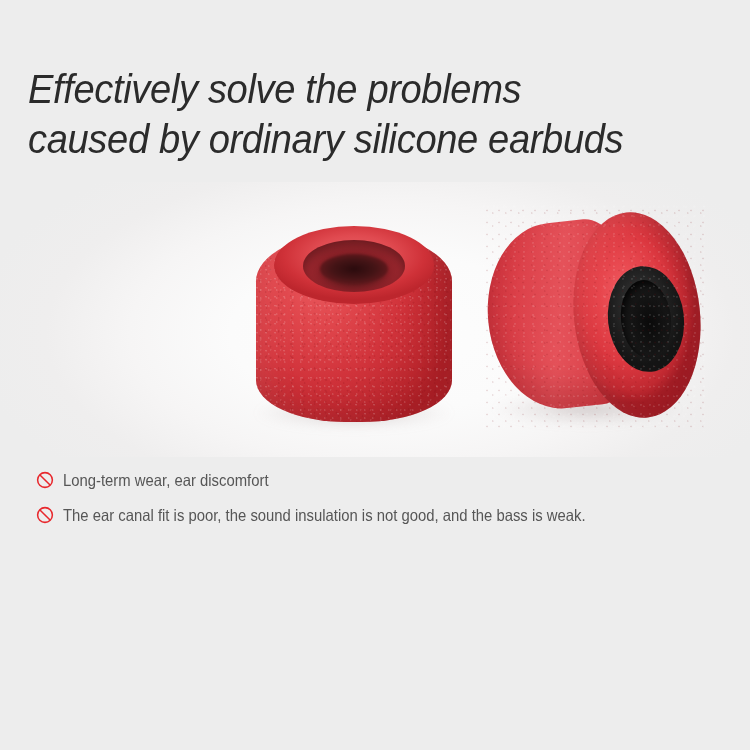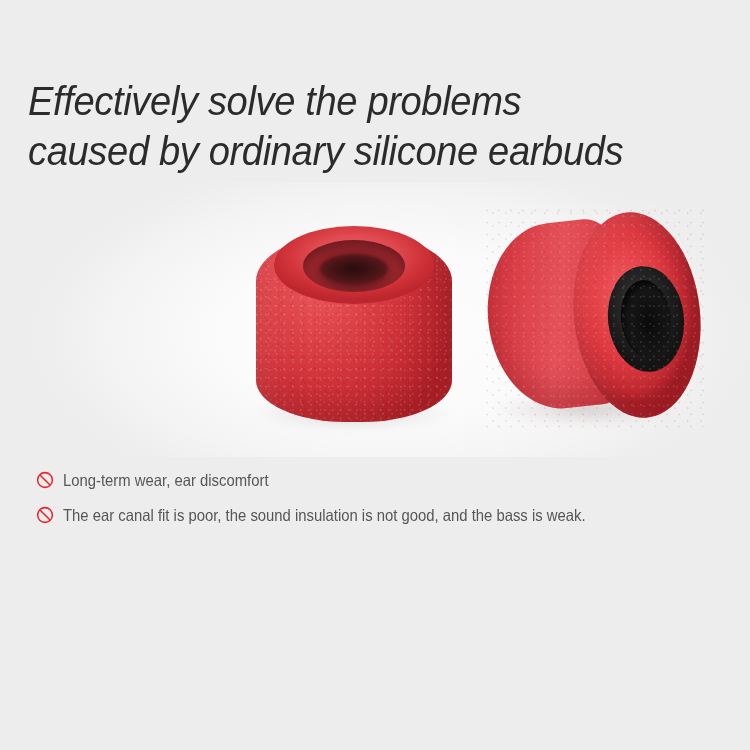--- a/index.html
+++ b/index.html
@@ -19,21 +19,21 @@
     width: 750px;
     height: 750px;
     background: #ededed;
     overflow: hidden;
   }
 
   
   .headline {
     position: absolute;
     left: 28px;
-    top: 76px;
+    top: 64px;
     width: 700px;
   }
   .headline-line {
     display: block;
     font-family: "Liberation Sans", sans-serif;
     font-style: italic;
     font-weight: 400;
     font-size: 41px;
     line-height: 50px;
     letter-spacing: -0.4px;

